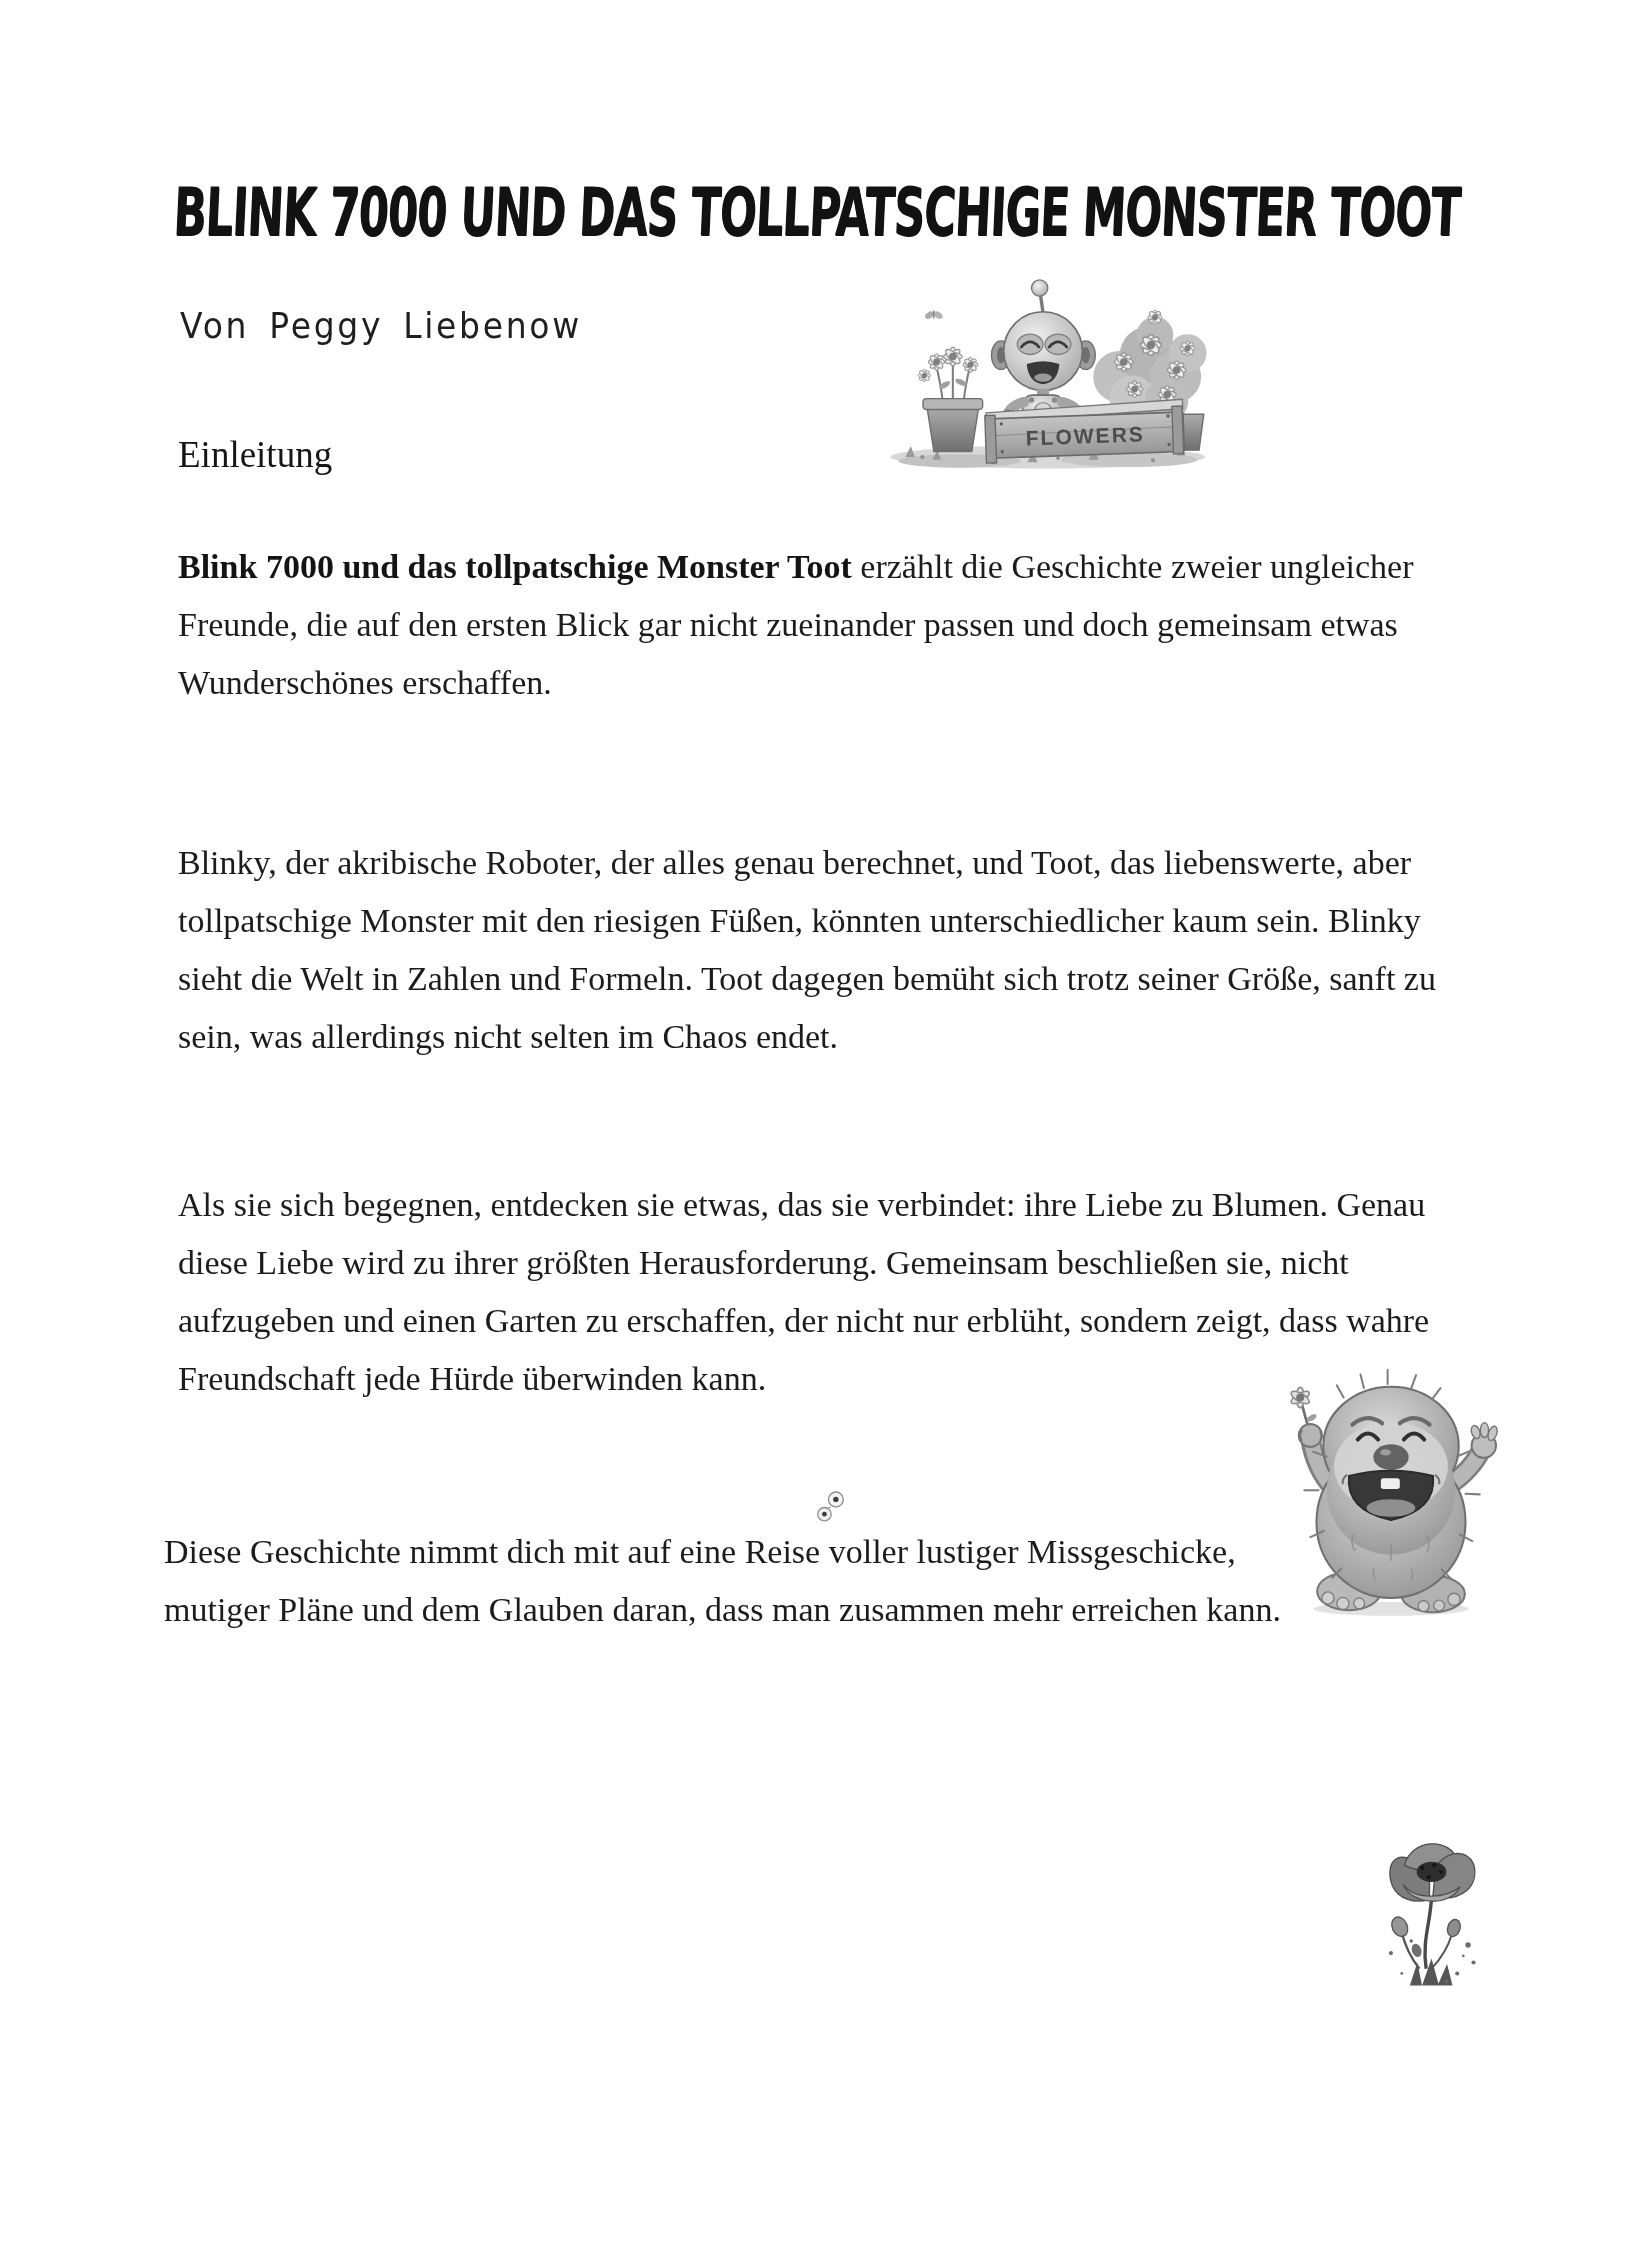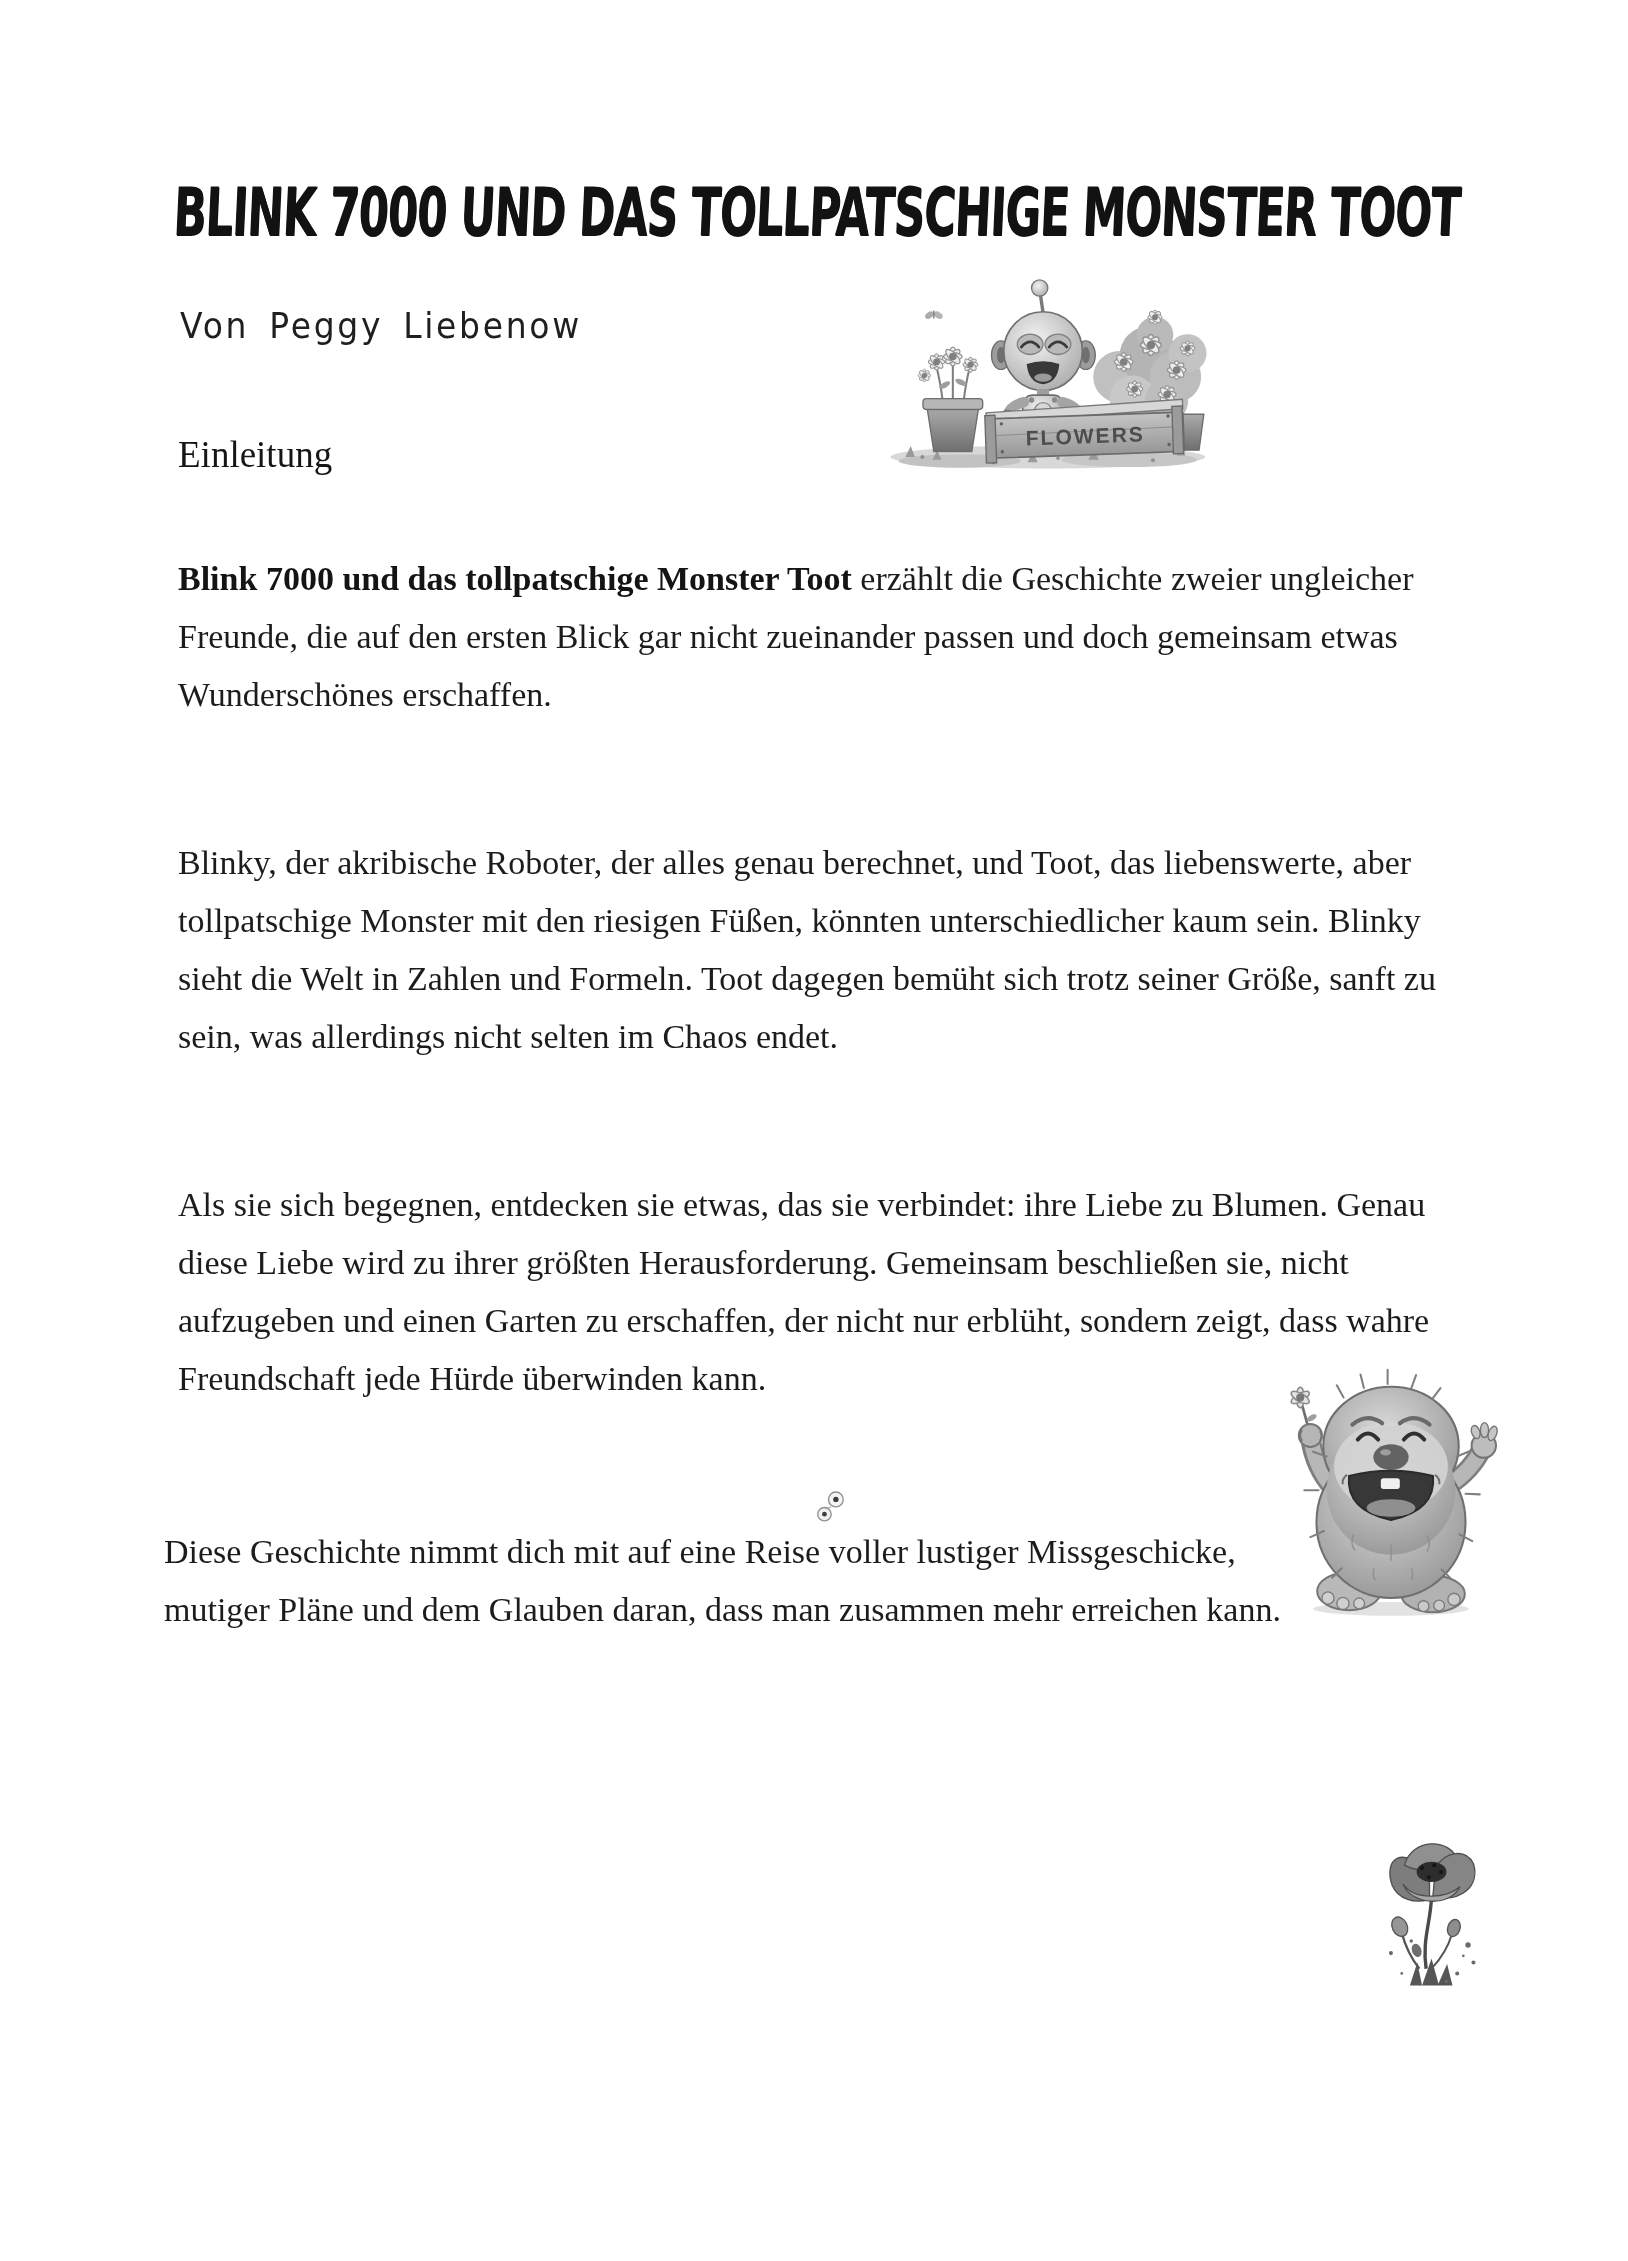--- a/index.html
+++ b/index.html
@@ -12,21 +12,21 @@
          text-shadow:0.7px 0.7px 0 #101010;}
   .author{position:absolute;left:180px;top:305px;margin:0;white-space:nowrap;
           font-family:"DejaVu Sans","Liberation Sans",sans-serif;font-weight:400;
           font-size:33px;letter-spacing:2.7px;word-spacing:6.8px;line-height:1.2;color:#1f1f1f;
           transform:scaleY(1.08);transform-origin:left top;}
   .heading{position:absolute;left:178px;top:436px;margin:0;
            font-size:37px;font-weight:400;line-height:1;color:#161616;}
   .p{position:absolute;margin:0;font-size:34px;line-height:58px;color:#1c1c1c;
      text-align:left;hyphens:none;}
   .p b{font-weight:700;color:#141414;}
-  .p1{left:178px;top:550px;width:1255px;}
+  .p1{left:178px;top:538px;width:1255px;}
   .p2{left:178px;top:834px;width:1259px;}
   .p3{left:178px;top:1176px;width:1259px;}
   .p4{left:164px;top:1523px;width:1140px;}
   .p5{left:178px;top:1756px;width:1126px;}
   .p6{left:178px;top:1991px;width:1194px;}
   .robot-art{position:absolute;left:885px;top:275px;width:329px;height:197px;}
   .ornament-art{position:absolute;left:813px;top:1488px;width:35px;height:39px;}
   .monster-art{position:absolute;left:1279px;top:1365px;width:224px;height:252px;}
   .poppy-art{position:absolute;left:1372px;top:1830px;width:115px;height:161px;}
   svg text.sign{font-family:"Liberation Sans","DejaVu Sans",sans-serif;font-weight:700;

